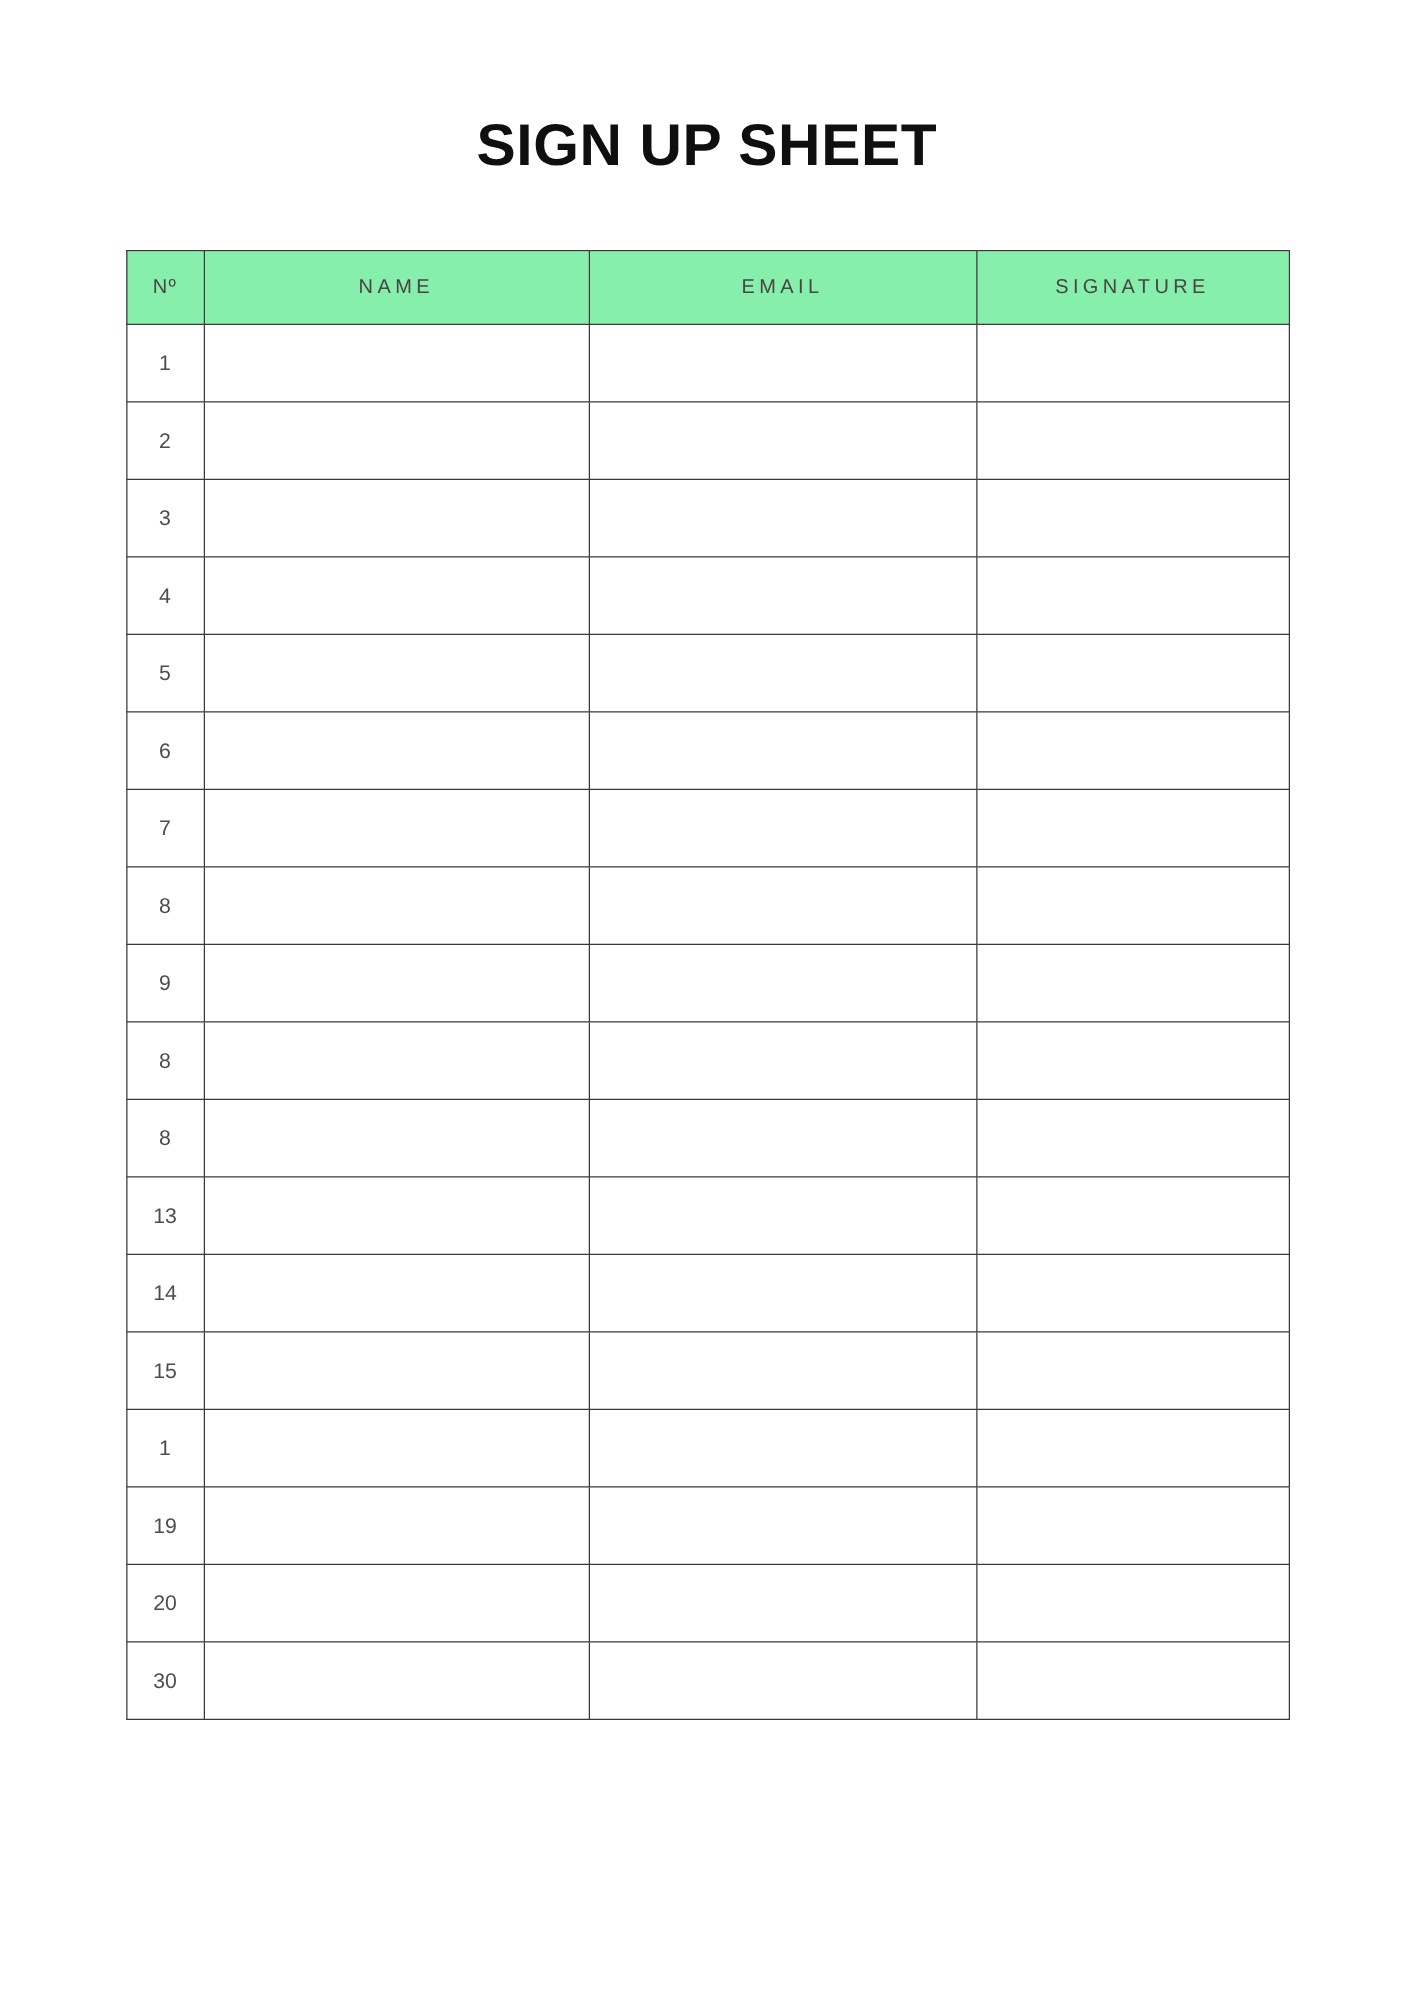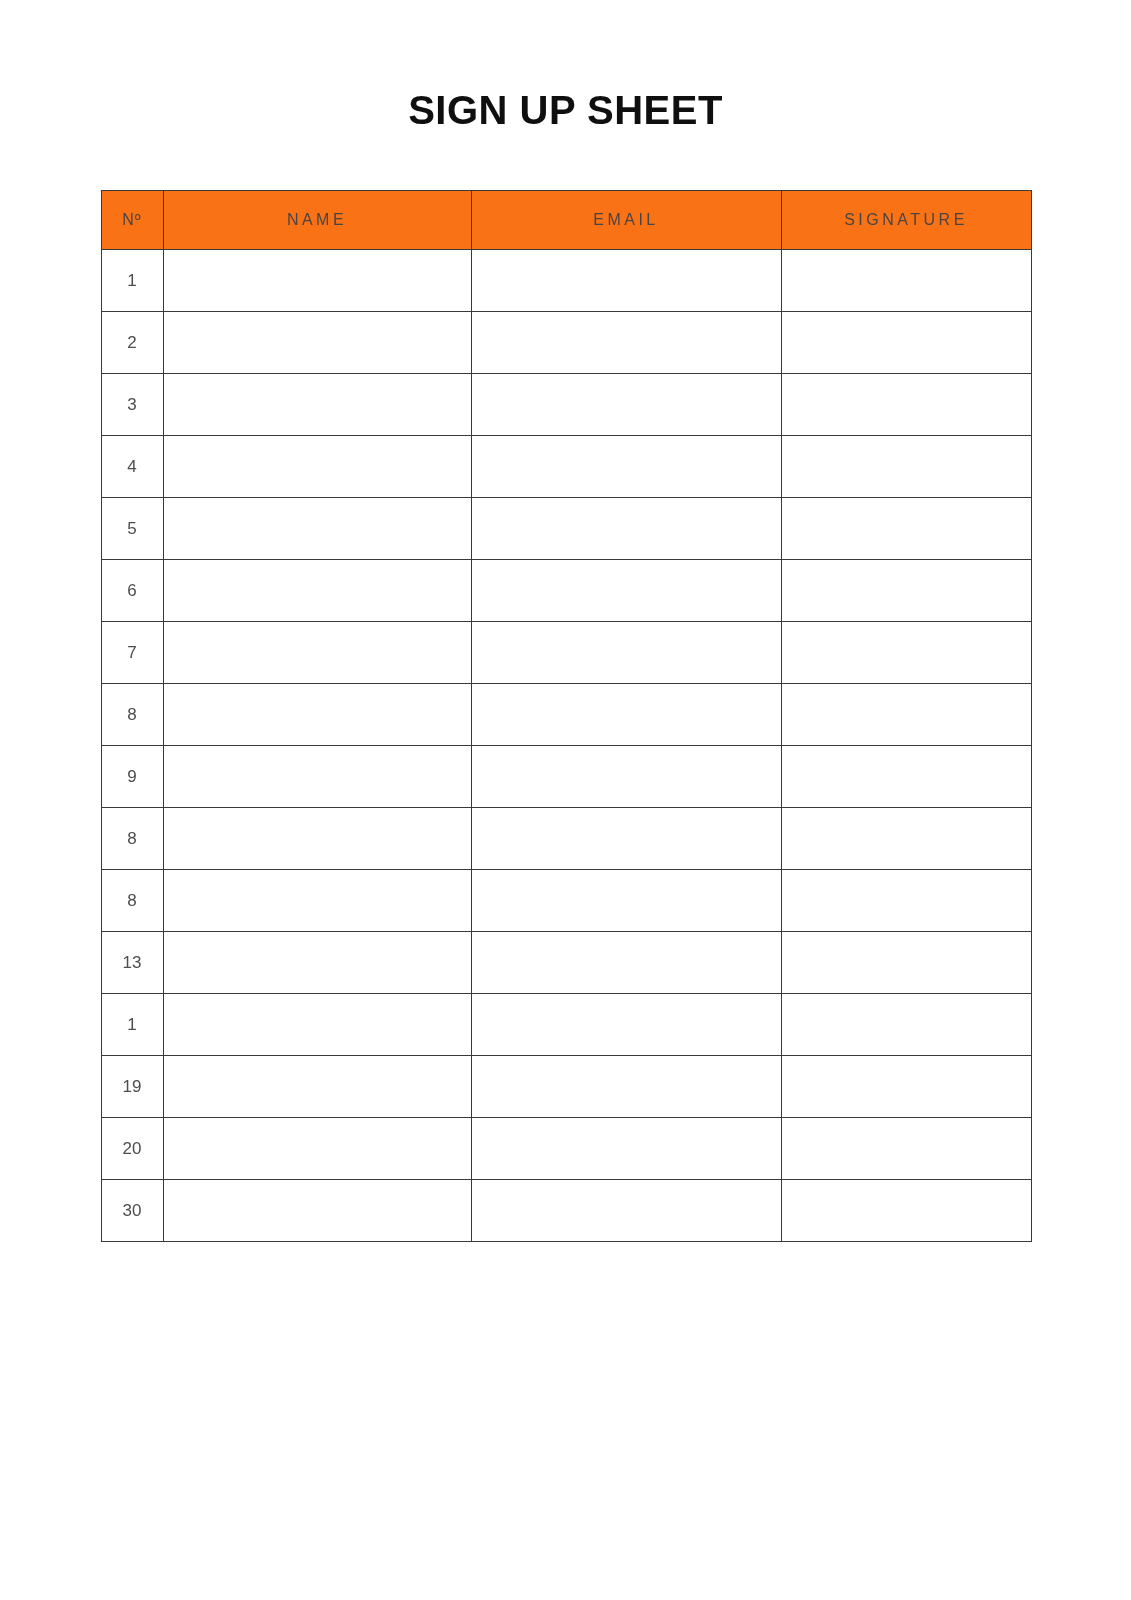--- a/index.html
+++ b/index.html
@@ -16,21 +16,21 @@
   }
   .page {
     position: relative;
     width: 1131px;
     height: 1600px;
     box-sizing: border-box;
     padding: 0;
   }
   .title {
     text-align: center;
-    font-size: 40px;
+    font-size: 47px;
     font-weight: 700;
     letter-spacing: 0.5px;
     margin: 0;
     padding-top: 88px;
     color: #0f0f0f;
     font-family: "Liberation Sans", sans-serif;
   }
   .table-wrap {
     margin: 0 auto;
     margin-top: 57px;
@@ -41,21 +41,21 @@
     width: 100%;
     table-layout: fixed;
   }
   table.signup th,
   table.signup td {
     border: 1px solid #3a3a3a;
     height: 61px;
     padding: 0;
   }
   table.signup thead th {
-    background: #f97316;
+    background: #86efac;
     height: 58px;
     font-weight: 400;
     font-size: 16px;
     letter-spacing: 3.5px;
     color: #4a4444;
     text-align: center;
     vertical-align: middle;
     margin-top: 38px;
   }
   table.signup thead th.col-no {
@@ -169,20 +169,32 @@
             <td class="blank"></td>
             <td class="blank"></td>
           </tr>
           <tr>
             <td class="num">13</td>
             <td class="blank"></td>
             <td class="blank"></td>
             <td class="blank"></td>
           </tr>
           <tr>
+            <td class="num">14</td>
+            <td class="blank"></td>
+            <td class="blank"></td>
+            <td class="blank"></td>
+          </tr>
+          <tr>
+            <td class="num">15</td>
+            <td class="blank"></td>
+            <td class="blank"></td>
+            <td class="blank"></td>
+          </tr>
+          <tr>
             <td class="num">1</td>
             <td class="blank"></td>
             <td class="blank"></td>
             <td class="blank"></td>
           </tr>
           <tr>
             <td class="num">19</td>
             <td class="blank"></td>
             <td class="blank"></td>
             <td class="blank"></td>

